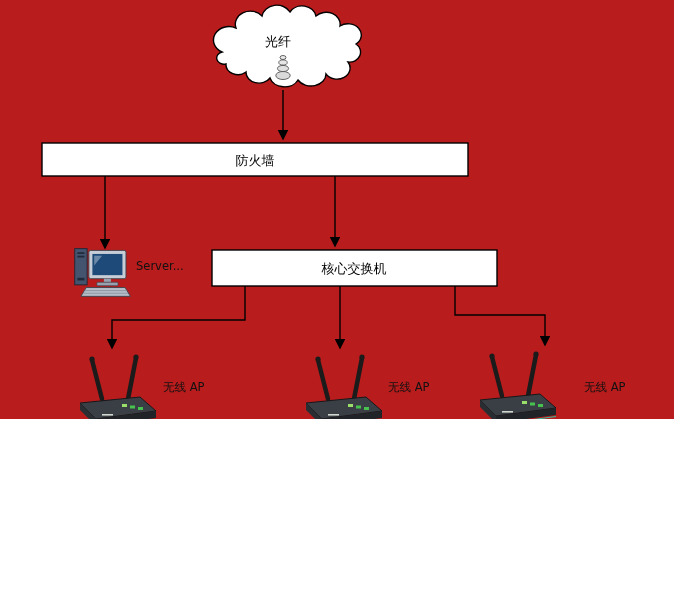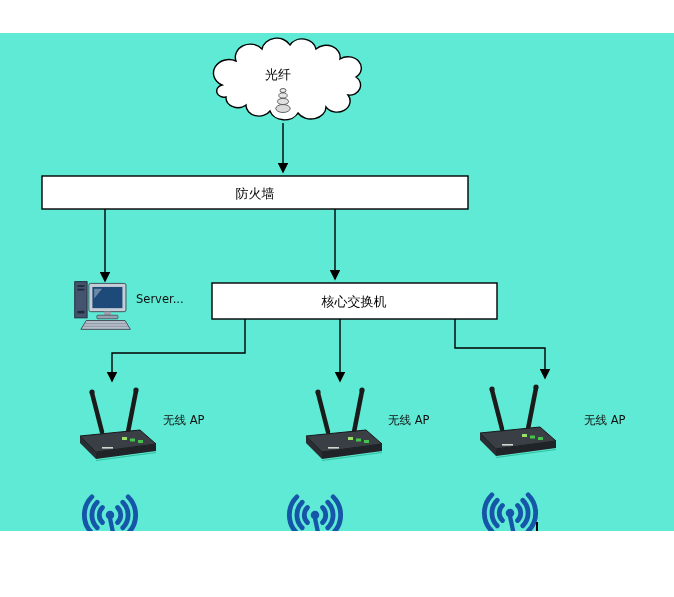--- a/index.html
+++ b/index.html
@@ -1,22 +1,21 @@
 <!DOCTYPE html>
 <html><head>
 <meta charset="utf-8">
 <style>
   html,body { margin:0; padding:0; background:#ffffff; }
   .stage {
     position:relative;
-    width:674px; height:498px;
-    background:#5eead4;
+    width:674px; height:419px;
+    background:#b91c1c;
     font-family:"DejaVu Sans","Liberation Sans",sans-serif;
     overflow:hidden;
-    margin-top:33px;
   }
   svg { display:block; }
   .node-box { fill:#ffffff; stroke:#000000; stroke-width:1.4; }
   .flow { stroke:#000000; stroke-width:1.4; fill:none; }
   .lbl { font-family:"DejaVu Sans","Liberation Sans",sans-serif; font-size:13px; fill:#000000; }
   .lbl-sm { font-family:"DejaVu Sans","Liberation Sans",sans-serif; font-size:11.5px; fill:#111111; }
 </style>
 </head>
 <body>
 

